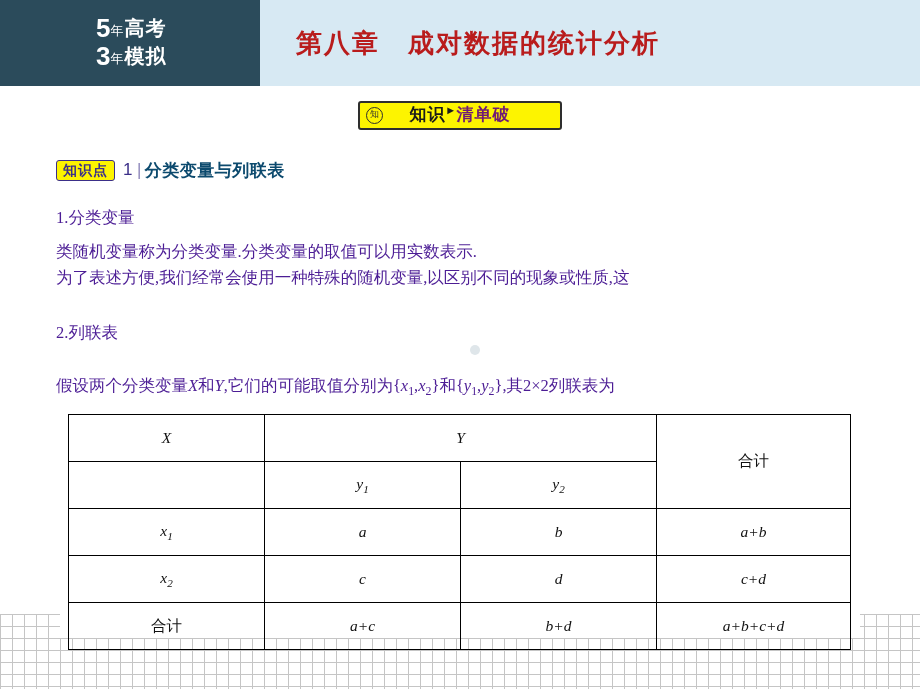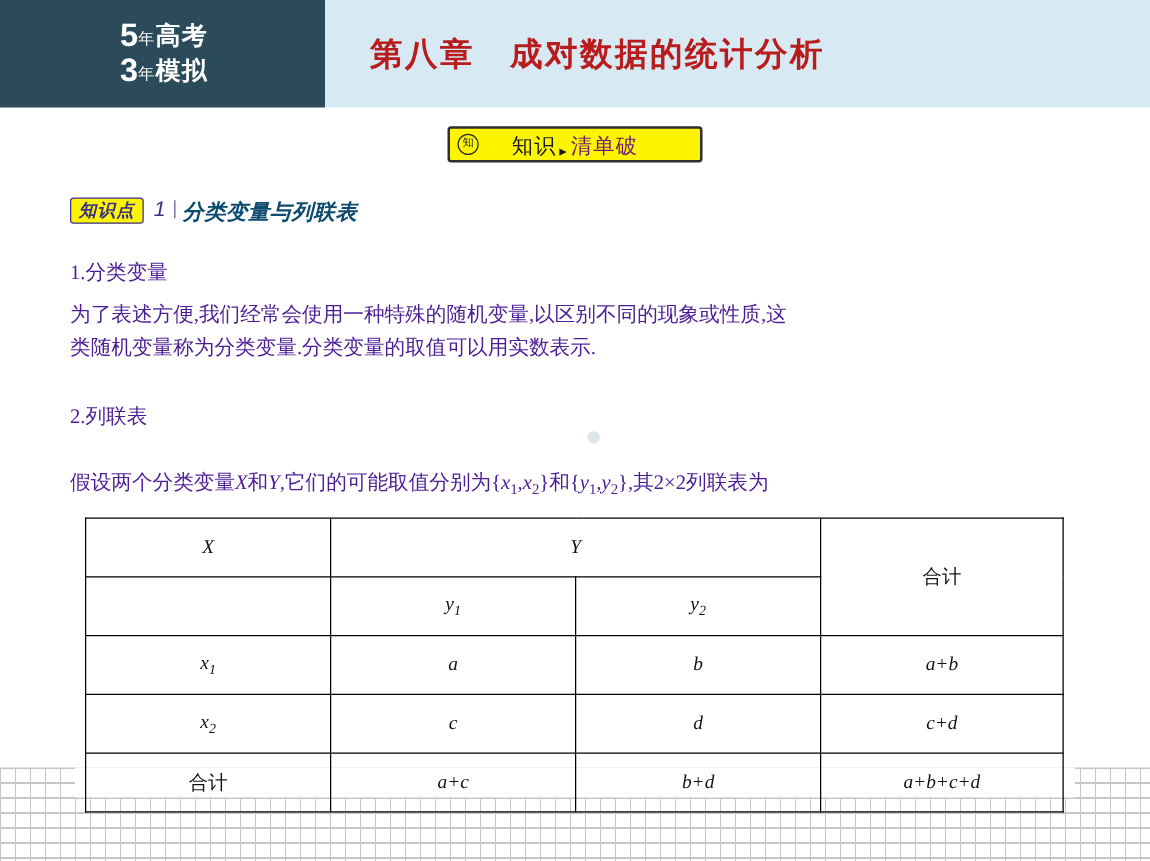--- a/index.html
+++ b/index.html
@@ -83,25 +83,25 @@
     background: #fdf400;
     border: 2px solid #2e2e2e;
     border-radius: 3px;
     box-sizing: border-box;
   }
   .banner-inner {
     position: absolute;
     left: 0; top: 0;
     width: 100%; height: 100%;
     display: flex;
-    align-items: flex-end;
+    align-items: flex-start;
     justify-content: center;
     font-family: "Liberation Sans", sans-serif;
     font-size: 17px;
-    font-weight: normal;
+    font-weight: bold;
     letter-spacing: 1px;
   }
   .banner-black { color: #1a1a1a; }
   .banner-red { color: #701a75; }
   .banner-sep {
     display: inline-block;
     margin: 0 2px;
     color: #1a1a1a;
     font-size: 12px;
   }
@@ -117,23 +117,22 @@
     text-align: center;
     color: #2e2e2e;
     font-family: "Liberation Sans", sans-serif;
   }
 
   
   .kp-row {
     position: absolute;
     left: 56px; top: 158px;
     display: flex;
-    align-items: flex-start;
+    align-items: center;
     height: 24px;
-    font-style: italic;
   }
   .kp-tag {
     background: #fdf400;
     border: 1.5px solid #3b2f88;
     border-radius: 3px;
     color: #3b2f88;
     font-family: "Liberation Sans", sans-serif;
     font-size: 14px;
     font-weight: bold;
     padding: 2px 6px 3px 6px;
@@ -261,22 +260,22 @@
 
 <div class="kp-row">
   <span class="kp-tag">知识点</span>
   <span class="kp-num">1</span>
   <span class="kp-bar">|</span>
   <span class="kp-title">分类变量与列联表</span>
 </div>
 
 <div class="body-text t1">1.分类变量</div>
 <div class="body-text t2">
+  <div>类随机变量称为分类变量.分类变量的取值可以用实数表示.</div>
   <div>为了表述方便,我们经常会使用一种特殊的随机变量,以区别不同的现象或性质,这</div>
-  <div>类随机变量称为分类变量.分类变量的取值可以用实数表示.</div>
 </div>
 <div class="body-text t3">2.列联表</div>
 <div class="body-text t4"><span>假设两个分类变量</span><span class="it">X</span><span>和</span><span class="it">Y</span><span>,它们的可能取值分别为{</span><span class="it">x</span><sub>1</sub><span>,</span><span class="it">x</span><sub>2</sub><span>}和{</span><span class="it">y</span><sub>1</sub><span>,</span><span class="it">y</span><sub>2</sub><span>},其2×2列联表为</span></div>
 
 <div class="watermark"></div>
 <table class="tbl">
   <colgroup>
     <col style="width:196px">
     <col style="width:196px">
     <col style="width:196px">

